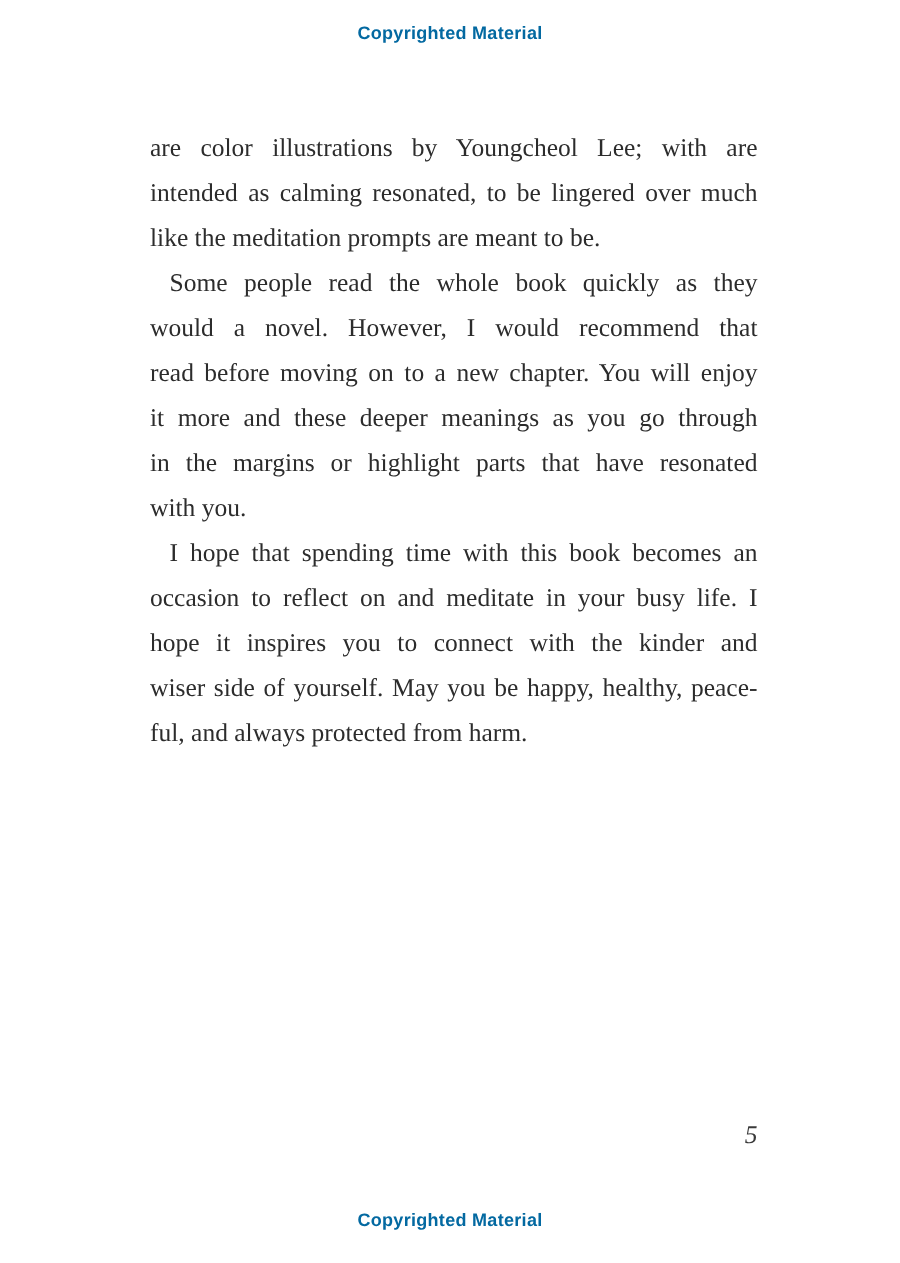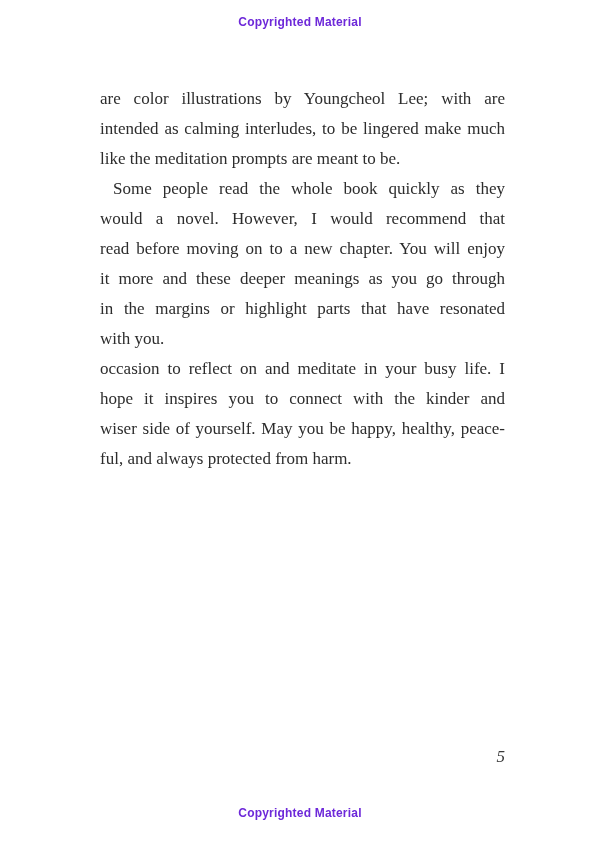--- a/index.html
+++ b/index.html
@@ -17,21 +17,21 @@
   }
   .notice {
     position: absolute;
     left: 0;
     width: 600px;
     text-align: center;
     font-family: "Liberation Sans", sans-serif;
     font-size: 12px;
     font-weight: bold;
     letter-spacing: 0.2px;
-    color: #6d28d9;
+    color: #0369a1;
   }
   .notice-top { top: 15px; }
   .notice-bottom { top: 806px; }
   .body-text {
     position: absolute;
     left: 100px;
     top: 84px;
     width: 405px;
     font-size: 17px;
     line-height: 30px;
@@ -67,34 +67,35 @@
 <body>
 
 <div class="page">
 
   <div class="notice notice-top">Copyrighted Material</div>
 
   <div class="body-text">
 
     <div class="para">
       <div class="line">are color illustrations by Youngcheol Lee; with are</div>
-      <div class="line">intended as calming interludes, to be lingered make much</div>
+      <div class="line">intended as calming resonated, to be lingered over much</div>
       <div class="line last">like the meditation prompts are meant to be.</div>
     </div>
 
     <div class="para">
       <div class="line indent">Some people read the whole book quickly as they</div>
       <div class="line">would a novel. However, I would recommend that</div>
       <div class="line">read before moving on to a new chapter. You will enjoy</div>
       <div class="line">it more and these deeper meanings as you go through</div>
       <div class="line">in the margins or highlight parts that have resonated</div>
       <div class="line last">with you.</div>
     </div>
 
     <div class="para">
+      <div class="line indent">I hope that spending time with this book becomes an</div>
       <div class="line">occasion to reflect on and meditate in your busy life. I</div>
       <div class="line">hope it inspires you to connect with the kinder and</div>
       <div class="line">wiser side of yourself. May you be happy, healthy, peace-</div>
       <div class="line last">ful, and always protected from harm.</div>
     </div>
 
   </div>
 
   <div class="page-number">5</div>
 

